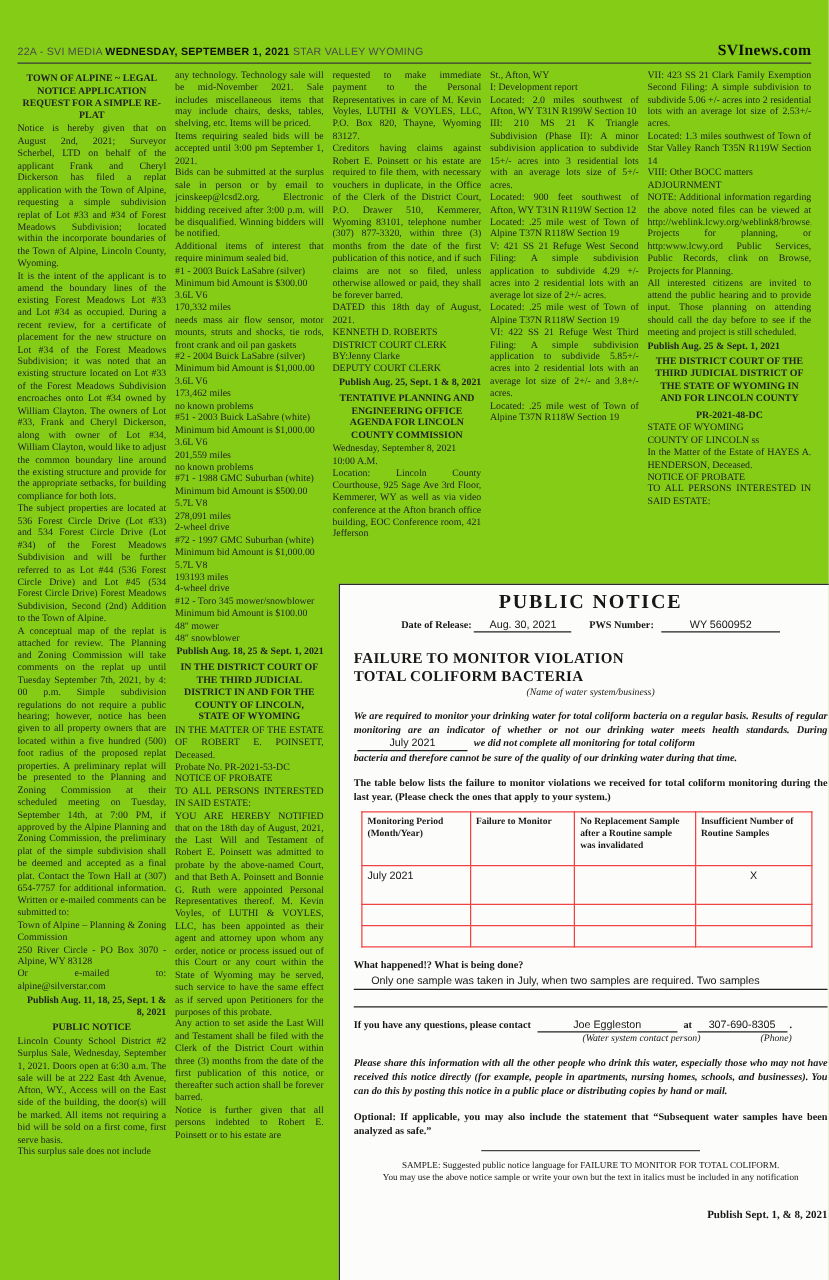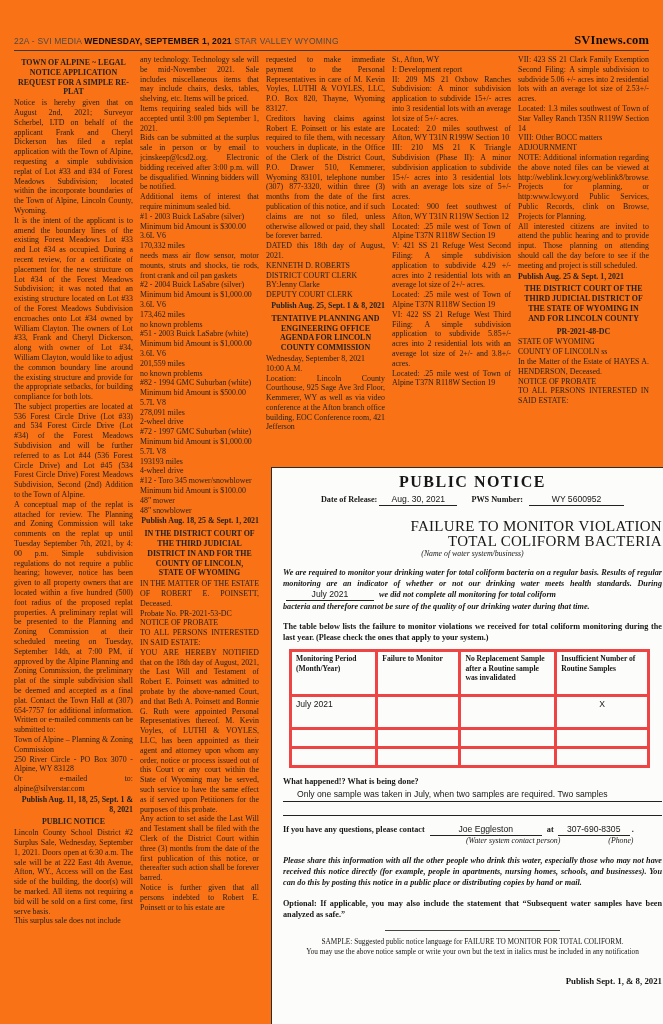--- a/index.html
+++ b/index.html
@@ -1,21 +1,21 @@
 <!DOCTYPE html>
 <html><head>
 <meta charset="utf-8">
 <style>
   html,body{margin:0;padding:0;}
   body{
     width:663px;height:1024px;position:relative;overflow:hidden;
     background:#efefed;
     font-family:"Liberation Serif", serif;color:#1b1b1b;
   }
-  .page{position:absolute;inset:0;background:#f97316;}
+  .page{position:absolute;inset:0;background:#84cc16;}
   
   .masthead{
     position:absolute;left:14px;right:14px;top:33px;height:15px;
     display:flex;justify-content:space-between;align-items:baseline;
     border-bottom:1px solid #3a3a3a;padding-bottom:2px;
     font-family:"Liberation Sans", sans-serif;font-size:8.5px;color:#4a4a4a;
     letter-spacing:.2px;white-space:nowrap;
   }
   .masthead .strong{font-weight:bold;color:#101010;}
   .site{font-family:"Liberation Serif", serif;font-weight:bold;font-size:12.5px;color:#0d0d0d;letter-spacing:.2px;}
@@ -39,31 +39,31 @@
     border:1.6px solid #2b2b2b;background:#fcfcfa;
     padding:7px 11px 6px;font-size:8.2px;line-height:11px;color:#171717;
   }
   .nb-title{text-align:center;font-weight:bold;font-size:16px;letter-spacing:1.5px;margin-top:1px;}
   .nb-dateline{text-align:center;margin-top:7px;font-size:8.2px;font-weight:bold;white-space:nowrap;}
   .u{border-bottom:1px solid #222;display:inline-block;text-align:center;vertical-align:baseline;}
   .fill{font-family:"Liberation Sans", sans-serif;font-weight:normal;font-size:8.6px;}
   .blank-date{width:78px;}
   .blank-pws{width:95px;margin-left:4px;}
   .pws{margin-left:12px;}
-  .nb-fail{text-align:right;font-weight:normal;font-size:15px;line-height:15px;margin-top:13px;letter-spacing:.3px;}
+  .nb-fail{text-align:left;font-weight:bold;font-size:12px;line-height:15px;margin-top:13px;letter-spacing:.3px;}
   .nb-toall{margin-top:13px;text-align:center;white-space:nowrap;}
   .blank-name{width:195px;margin:0 3px;}
   .caption{font-style:italic;text-align:center;font-size:7.8px;line-height:9px;}
   .nb-para{font-style:italic;font-weight:bold;text-align:justify;margin-top:9px;}
   .nb-para.tight{margin-top:0;}
   .blank-mid{width:88px;margin:0 3px;font-style:normal;}
   .compliance-caption{text-align:left;padding-left:34px;}
   .nb-para2{font-weight:bold;text-align:justify;margin-top:9px;}
   table.nb-table{border-collapse:collapse;margin:6px 4px 0 6px;width:calc(100% - 18px);table-layout:fixed;}
-  .nb-table th,.nb-table td{border:3px solid #ef4444;padding:2px 4px;vertical-align:top;text-align:left;}
+  .nb-table th,.nb-table td{border:1px solid #ef4444;padding:2px 4px;vertical-align:top;text-align:left;}
   .nb-table th{font-weight:bold;font-size:7.6px;line-height:9.5px;height:38px;}
   .nb-table th:nth-child(1){width:24%;}
   .nb-table th:nth-child(2){width:23%;}
   .nb-table th:nth-child(3){width:27%;}
   .nb-table th:nth-child(4){width:26%;}
   .nb-table tr.r0 td{height:26px;}
   .nb-table tr.r1 td,.nb-table tr.r2 td{height:12px;}
   .nb-table td.center{text-align:center;}
   .nb-question{font-weight:bold;margin-top:8px;}
   .answers{margin-top:1px;}
@@ -123,21 +123,21 @@
         <div class="blk body">#2 - 2004 Buick LaSabre (silver)</div>
         <div class="blk body">Minimum bid Amount is $1,000.00</div>
         <div class="blk body">3.6L V6</div>
         <div class="blk body">173,462 miles</div>
         <div class="blk body">no known problems</div>
         <div class="blk body">#51 - 2003 Buick LaSabre (white)</div>
         <div class="blk body">Minimum bid Amount is $1,000.00</div>
         <div class="blk body">3.6L V6</div>
         <div class="blk body">201,559 miles</div>
         <div class="blk body">no known problems</div>
-        <div class="blk body">#82 - 1994 GMC Suburban (white)</div>
+        <div class="blk body">#71 - 1988 GMC Suburban (white)</div>
         <div class="blk body">Minimum bid Amount is $500.00</div>
         <div class="blk body">5.7L V8</div>
         <div class="blk body">278,091 miles</div>
         <div class="blk body">2-wheel drive</div>
         <div class="blk body">#72 - 1997 GMC Suburban (white)</div>
         <div class="blk body">Minimum bid Amount is $1,000.00</div>
         <div class="blk body">5.7L V8</div>
         <div class="blk body">193193 miles</div>
         <div class="blk body">4-wheel drive</div>
         <div class="blk body">#12 - Toro 345 mower/snowblower</div>
@@ -164,21 +164,20 @@
         <div class="blk body">DEPUTY COURT CLERK</div>
         <div class="blk publish">Publish Aug. 25, Sept. 1 &amp; 8, 2021</div>
         <div class="blk heading">TENTATIVE PLANNING AND ENGINEERING OFFICE AGENDA FOR LINCOLN COUNTY COMMISSION</div>
         <div class="blk body">Wednesday, September 8, 2021</div>
         <div class="blk body">10:00 A.M.</div>
         <div class="blk body">Location: Lincoln County Courthouse, 925 Sage Ave 3rd Floor, Kemmerer, WY as well as via video conference at the Afton branch office building, EOC Conference room, 421 Jefferson</div>
       </div>
       <div class="col col-4">
         <div class="blk body">St., Afton, WY</div>
         <div class="blk body">I: Development report</div>
-        <div class="blk body">II: 209 MS 21 Oxbow Ranches Subdivision: A minor subdivision application to subdivide 15+/- acres into 3 residential lots with an average lot size of 5+/- acres.</div>
         <div class="blk body">Located: 2.0 miles southwest of Afton, WY T31N R199W Section 10</div>
         <div class="blk body">III: 210 MS 21 K Triangle Subdivision (Phase II): A minor subdivision application to subdivide 15+/- acres into 3 residential lots with an average lots size of 5+/- acres.</div>
         <div class="blk body">Located: 900 feet southwest of Afton, WY T31N R119W Section 12</div>
         <div class="blk body">Located: .25 mile west of Town of Alpine T37N R118W Section 19</div>
         <div class="blk body">V: 421 SS 21 Refuge West Second Filing: A simple subdivision application to subdivide 4.29 +/- acres into 2 residential lots with an average lot size of 2+/- acres.</div>
         <div class="blk body">Located: .25 mile west of Town of Alpine T37N R118W Section 19</div>
         <div class="blk body">VI: 422 SS 21 Refuge West Third Filing: A simple subdivision application to subdivide 5.85+/- acres into 2 residential lots with an average lot size of 2+/- and 3.8+/- acres.</div>
         <div class="blk body">Located: .25 mile west of Town of Alpine T37N R118W Section 19</div>
       </div>
       <div class="col col-5">

